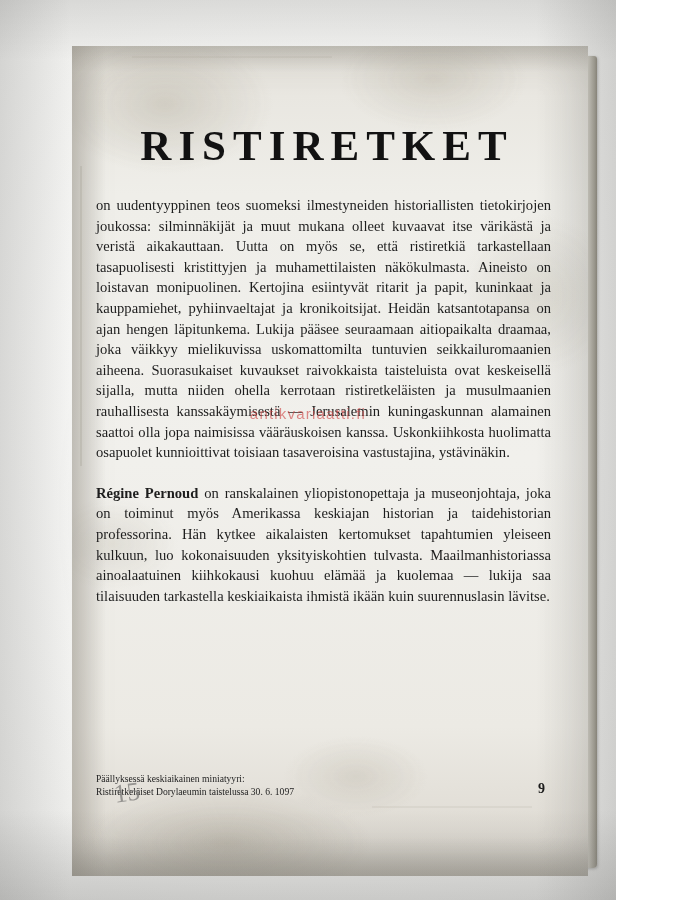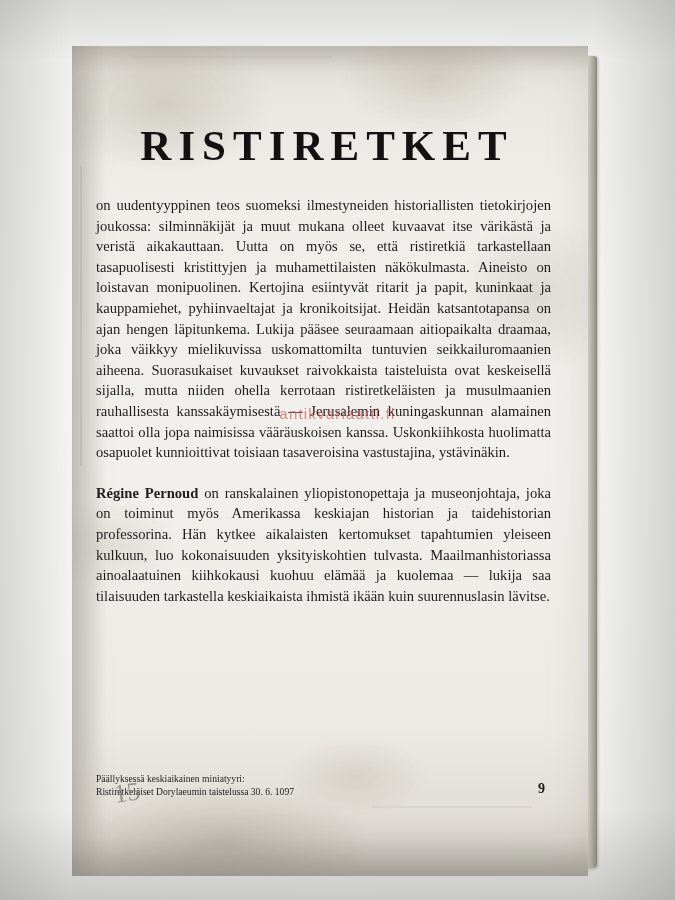--- a/index.html
+++ b/index.html
@@ -8,24 +8,25 @@
     background: #ffffff;
   }
   body {
     width: 675px;
     height: 900px;
     overflow: hidden;
     font-family: "Liberation Serif", serif;
   }
   #photo {
     position: relative;
-    width: 675px;
+    width: 582px;
     height: 900px;
     background: #e5e5e5;
     overflow: hidden;
+    padding-left: 34px;
   }
   
   .bg-surface {
     position: absolute;
     inset: 0;
     background:
       radial-gradient(ellipse 120% 90% at 50% 45%, #fbfbfa 0%, #efefed 55%, #e3e3e1 100%);
   }
   .bg-vignette {
     position: absolute;

